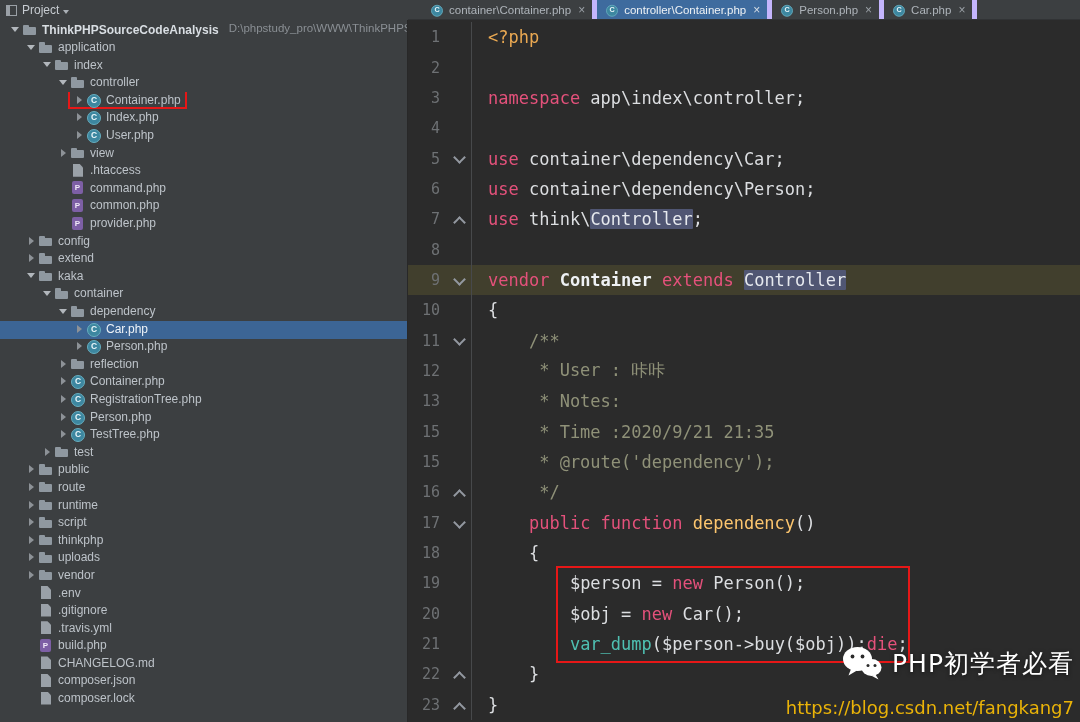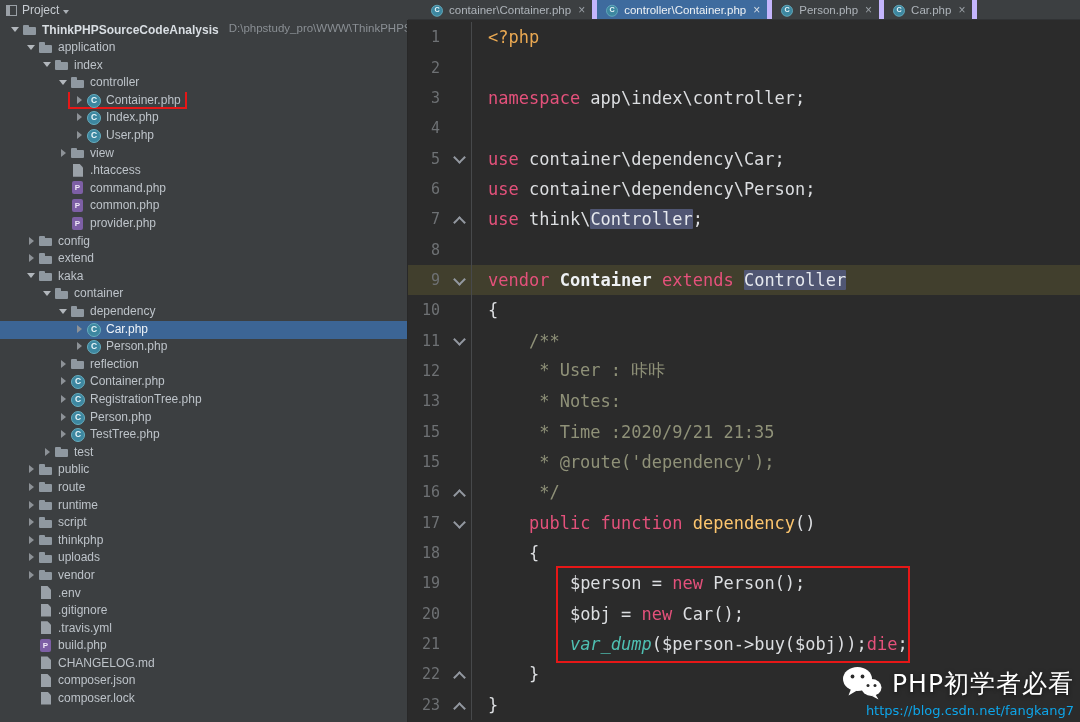--- a/index.html
+++ b/index.html
@@ -74,33 +74,33 @@
   .lfold.down::after{content:"";position:absolute;right:7px;top:10px;width:7px;height:7px;
     border-right:2px solid #9398a0;border-bottom:2px solid #9398a0;transform:rotate(45deg)}
   .lfold.up::after{content:"";position:absolute;right:7px;top:14px;width:7px;height:7px;
     border-right:2px solid #9398a0;border-bottom:2px solid #9398a0;transform:rotate(-135deg)}
   .lcode{white-space:pre;font-family:"DejaVu Sans Mono",monospace;font-size:17px;
     color:var(--code-text,#dcdee1);padding-left:16px}
   .tk-kw{color:var(--keyword,#e4517b)}
   .tk-php{color:var(--php-tag,#e9a852)}
   .tk-cm{color:var(--comment,#8f9178)}
   .tk-fn{color:var(--function-name,#fdc66e)}
-  .tk-bi{color:var(--builtin,#4fc0b2);font-style:italic}
+  .tk-bi{color:var(--builtin,#4fc0b2);}
   .tk-var{color:var(--code-text,#dcdee1)}
   .tk-cls{color:#eef1f4;font-weight:bold}
   .tk-occ{background:var(--occurrence,#505673);color:#e6e9ee;border-radius:1px}
   .code-red-box{position:absolute;left:148px;top:546px;width:354px;height:97px;
     border:2.5px solid var(--annotation-red,#e61717);pointer-events:none;z-index:4}
   
   .watermark{position:absolute;right:6px;bottom:4px;text-align:right;z-index:6}
   .wm-row{display:flex;align-items:center;justify-content:flex-end;gap:10px}
   .wm-icon{display:inline-flex}
   .wm-title{color:#ffffff;font-weight:normal;font-size:25px;letter-spacing:1px;
     font-family:"DejaVu Sans",sans-serif;text-shadow:0 1px 4px rgba(0,0,0,.55)}
-  .wm-url{color:#0ea5e9;font-size:13px;margin-top:3px;font-family:"DejaVu Sans",sans-serif}
+  .wm-url{color:#eab308;font-size:18px;margin-top:17px;font-family:"DejaVu Sans",sans-serif}
 </style>
 </head>
 <body>
 
 <div class="app">
   <div class="topbar">
     <div class="panel-header">
       <span class="tw-icon"></span>
       <span class="ph-title">
         <span>Project</span>

